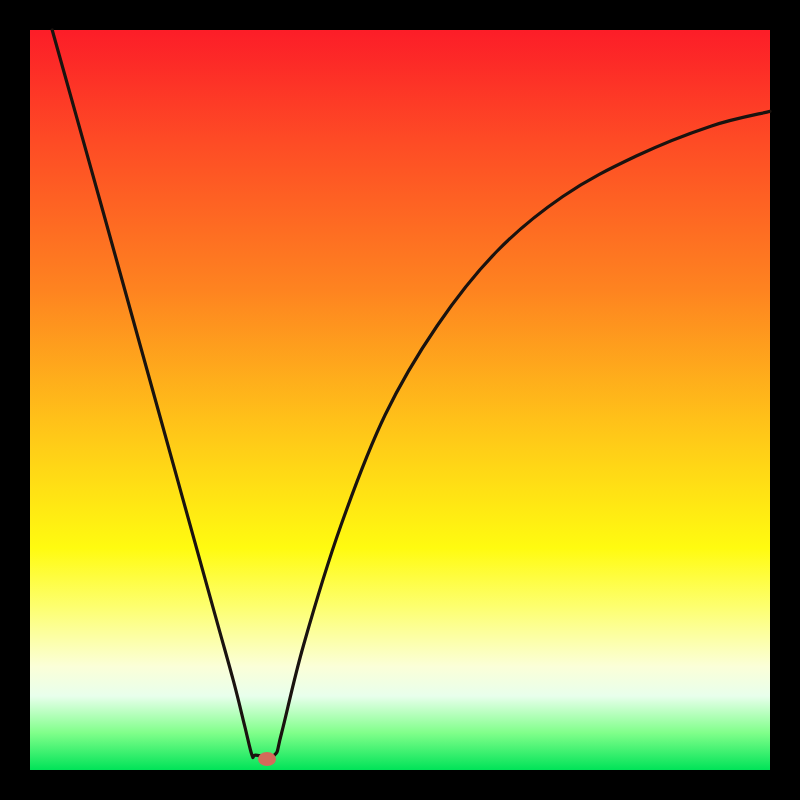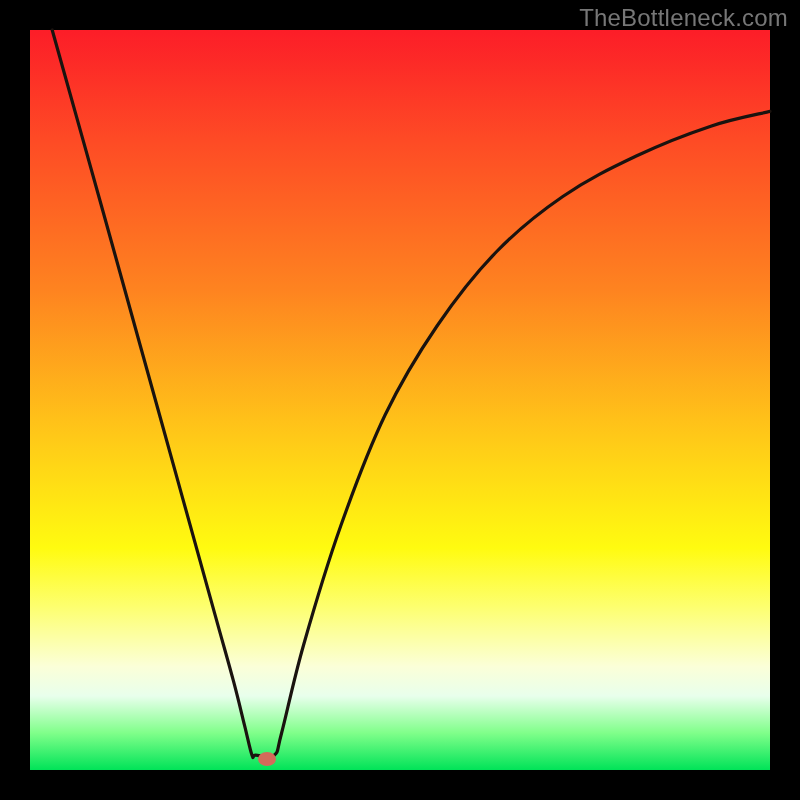--- a/index.html
+++ b/index.html
@@ -61,20 +61,19 @@
     border-radius: 50%;
     background: #d46a5a;
     z-index: 5;
     transform: translate(-50%, -50%);
   }
 </style>
 </head>
 <body>
 
 <div class="frame">
-  <div class="watermark">TheBottleneck.com</div>
   <div class="plot">
     <svg class="curve" viewBox="0 0 740 740" preserveAspectRatio="none">
       <path id="curve-path" fill="none" stroke="#1a130f" stroke-width="3.2" stroke-linecap="round" stroke-linejoin="round" d="M 22.20 0.00 C 31.52 33.30, 58.02 127.72, 74.00 185.00 C 89.98 242.28, 97.68 270.25, 111.00 318.20 C 124.32 366.15, 134.68 403.45, 148.00 451.40 C 161.32 499.35, 175.01 548.64, 185.00 584.60 C 194.99 620.56, 198.17 631.22, 203.50 651.20 C 208.83 671.18, 211.27 682.28, 214.60 695.60 C 217.93 708.92, 220.00 719.87, 222.00 725.20 C 224.00 730.53, 221.70 725.20, 225.70 725.20 C 229.70 725.20, 239.54 729.20, 244.20 725.20 C 248.86 721.20, 246.27 722.98, 251.60 703.00 C 256.93 683.02, 263.14 651.50, 273.80 614.20 C 284.46 576.90, 296.15 537.09, 310.80 495.80 C 325.45 454.51, 337.88 420.76, 355.20 384.80 C 372.52 348.84, 387.02 325.30, 407.00 296.00 C 426.98 266.70, 443.56 245.31, 466.20 222.00 C 488.84 198.69, 507.49 183.82, 532.80 166.50 C 558.11 149.18, 580.16 138.45, 606.80 125.80 C 633.44 113.15, 656.82 104.19, 680.80 96.20 C 704.78 88.21, 729.34 84.06, 740.00 81.40"></path>
     </svg>
     <div class="dot" id="marker-dot" style="left: 236.8px; top: 728.9px; background: rgb(212, 106, 90);"></div>
   </div>
 </div>
 
 </body></html>

